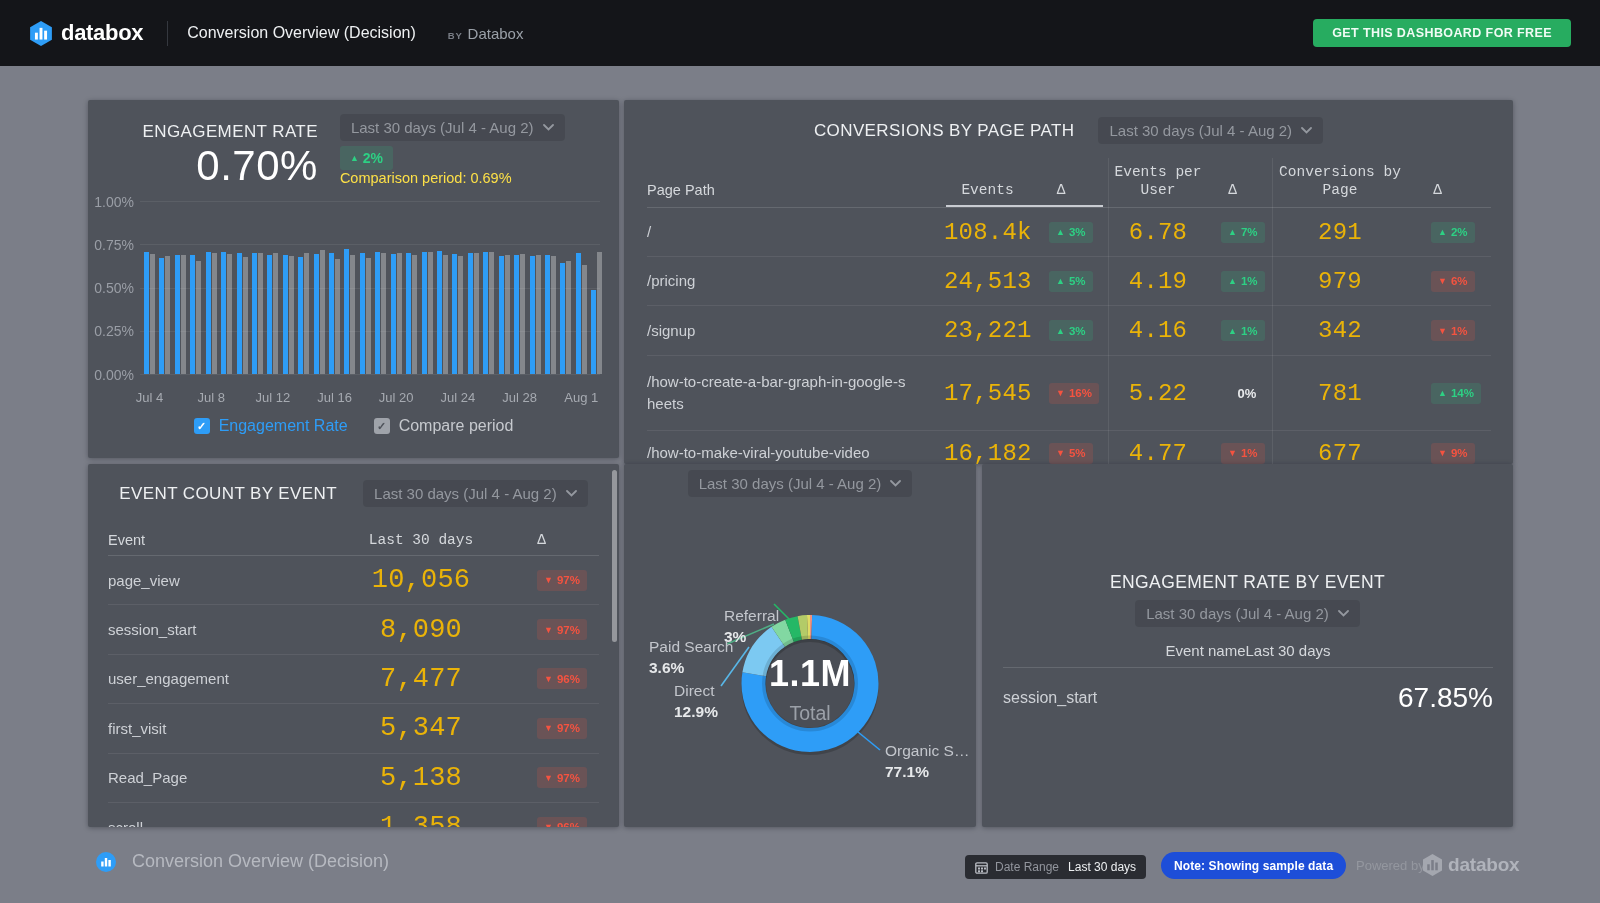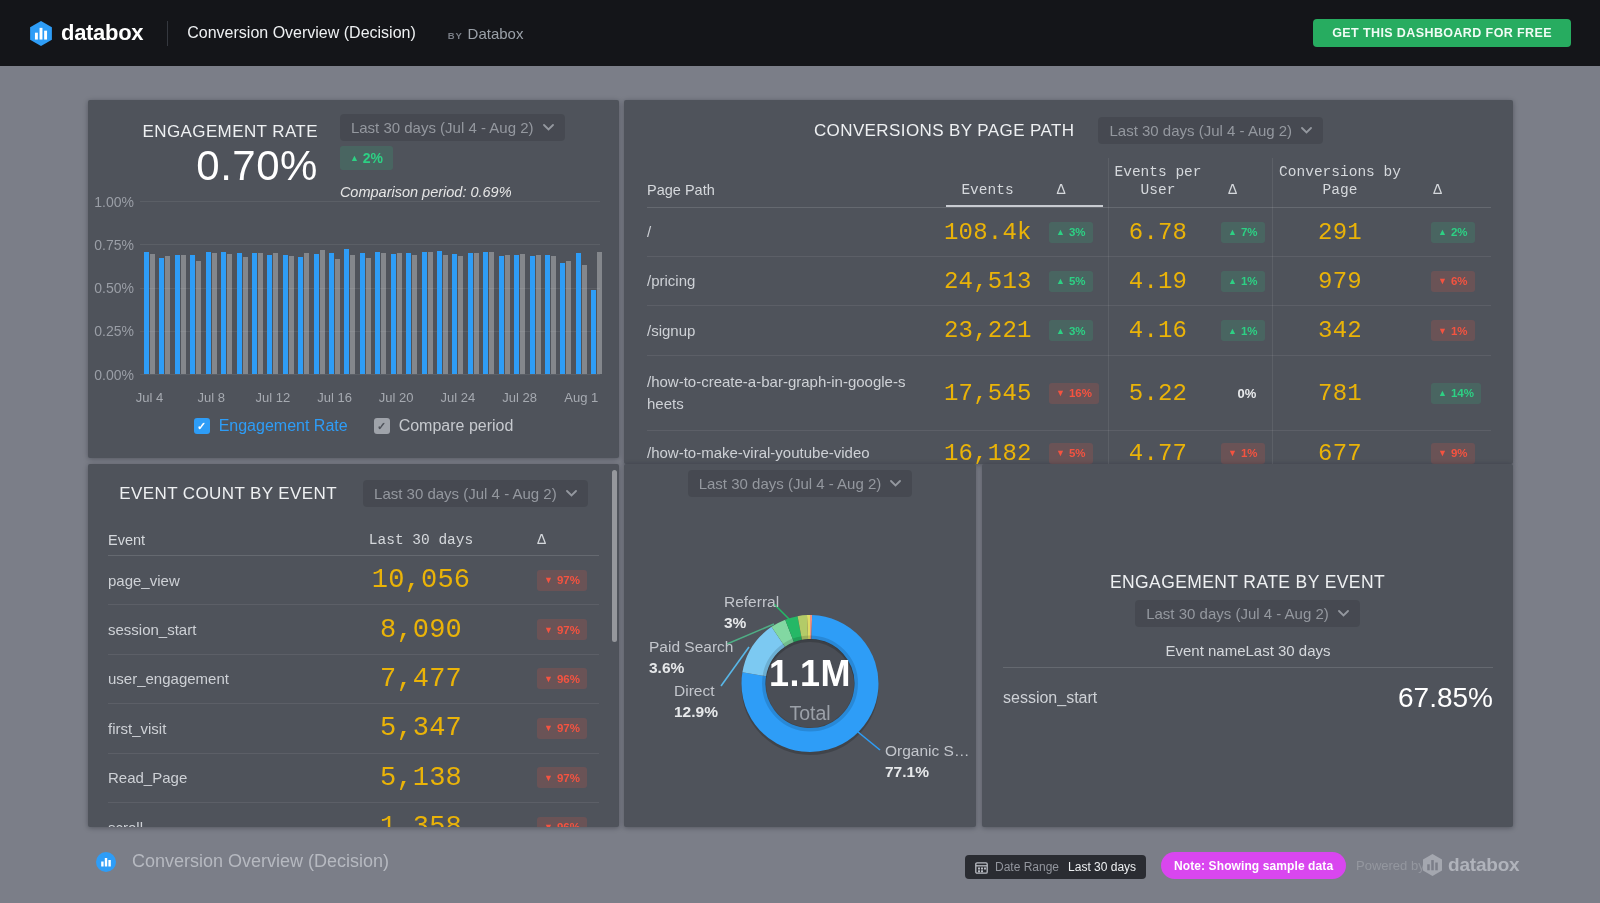--- a/index.html
+++ b/index.html
@@ -32,21 +32,21 @@
 .badge.sm{font-size:11.5px;padding:4.5px 7px;}
 .badge.lg{font-size:14px;padding:4px 10px;}
 .flat-delta{font-size:13px;font-weight:bold;color:#e8eaec;}
 
 .p1-header{display:flex;justify-content:center;gap:22px;padding-top:14px;position:relative;z-index:2;}
 .p1-left{text-align:right;}
 .p1-title{margin-top:8px;}
 .p1-value{color:#fff;font-size:42px;line-height:1.12;letter-spacing:0.5px;}
 .p1-right{display:flex;flex-direction:column;align-items:flex-start;}
 .p1-badge{margin-top:5px;}
-.p1-comp{color:#e5e5e5;font-size:14.5px;margin-top:14px;font-style:italic;}
+.p1-comp{color:#fde047;font-size:14.5px;margin-top:0;}
 .gridline{position:absolute;left:52px;right:19px;height:1px;background:rgba(255,255,255,0.07);}
 .ylab{position:absolute;left:0;width:46px;text-align:right;color:#9a9ea6;font-size:14px;transform:translateY(-50%);}
 .xlab{position:absolute;color:#a6aab1;font-size:13px;transform:translateX(-50%);white-space:nowrap;}
 .bar{position:absolute;width:5px;}
 .legend{position:absolute;left:0;right:0;top:317px;display:flex;justify-content:center;gap:26px;}
 .leg-item{display:flex;align-items:center;gap:9px;cursor:pointer;}
 .leg-box{width:16px;height:16px;border-radius:3px;display:flex;align-items:center;justify-content:center;font-size:11px;font-weight:bold;}
 .leg-label{font-size:16px;}
 
 .trow{display:grid;align-items:center;}
@@ -93,21 +93,21 @@
 .p5-head{display:flex;justify-content:center;align-items:flex-end;height:28px;padding-bottom:8px;border-bottom:1px solid rgba(255,255,255,0.13);color:#d5d8dc;font-size:15px;}
 .p5-row{display:flex;justify-content:space-between;align-items:center;padding-top:14px;}
 .p5-name{color:#ced1d6;font-size:16px;}
 .p5-val{color:#fff;font-size:28px;font-weight:500;}
 
 .f-icon{position:absolute;left:96px;top:786px;width:20px;height:20px;border-radius:50%;background:#2E9DF7;display:flex;align-items:center;justify-content:center;}
 .f-title{position:absolute;left:132px;top:784px;font-size:18px;color:#b6b9c0;line-height:22px;}
 .f-datechip{position:absolute;left:965px;top:789px;height:24px;border-radius:4px;background:#2a2c32;display:flex;align-items:center;padding:0 10px;gap:7px;cursor:pointer;}
 .f-dr-label{color:#92959d;font-size:12px;}
 .f-dr-val{color:#eef0f2;font-size:12px;margin-left:2px;}
-.f-note{position:absolute;left:1161px;top:786px;height:27px;border-radius:14px;background:#d946ef;color:#fff;font-size:12px;font-weight:bold;display:flex;align-items:center;padding:0 13px;letter-spacing:0.1px;}
+.f-note{position:absolute;left:1161px;top:786px;height:27px;border-radius:14px;background:#1d4ed8;color:#fff;font-size:12px;font-weight:bold;display:flex;align-items:center;padding:0 13px;letter-spacing:0.1px;}
 .f-powered{position:absolute;left:1356px;top:792px;font-size:13px;color:#94979f;line-height:16px;}
 .f-pb-logo{position:absolute;left:1423px;top:788px;display:flex;align-items:center;}
 .f-pb-text{color:#b0b3bb;font-size:19px;font-weight:bold;margin-left:6px;letter-spacing:-0.2px;}
 </style>
 </head>
 <body>
 
 <div class="topbar">
   <div class="brand">
     <svg width="22" height="25" viewBox="0 0 27 31">
@@ -486,21 +486,21 @@
         <line x1="150" y1="140" x2="168" y2="158" stroke="#25B866" stroke-width="1.6"></line>
         <line x1="103" y1="180" x2="150" y2="160" stroke="#4fae85" stroke-width="1.6"></line>
         <line x1="97" y1="222" x2="125" y2="183" stroke="#58b7e8" stroke-width="1.6"></line>
         <line x1="234" y1="268" x2="256" y2="286" stroke="#2E9DF7" stroke-width="1.6"></line>
       </svg>
     <div class="donut-center">
       <div class="donut-val">1.1M</div>
       <div class="donut-total">Total</div>
     </div>
     <div id="donut-callouts">
-        <div class="callout" style="left: 100px; top: 127px;">
+        <div class="callout" style="left: 100px; top: 141px;">
           <div class="cname">Referral</div>
           <div class="cpct">3%</div>
         </div>
         <div class="callout" style="left: 25px; top: 172px;">
           <div class="cname">Paid Search</div>
           <div class="cpct">3.6%</div>
         </div>
         <div class="callout" style="left: 50px; top: 216px;">
           <div class="cname">Direct</div>
           <div class="cpct">12.9%</div>

